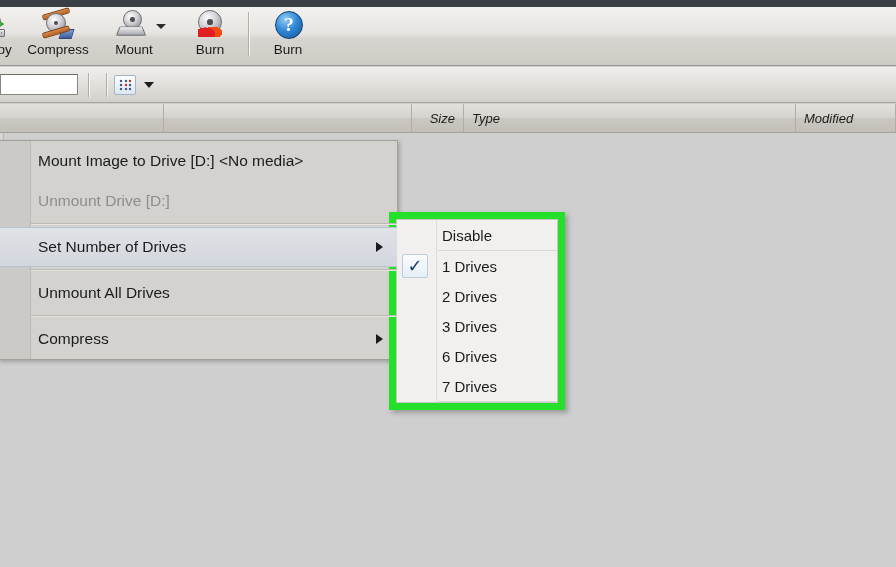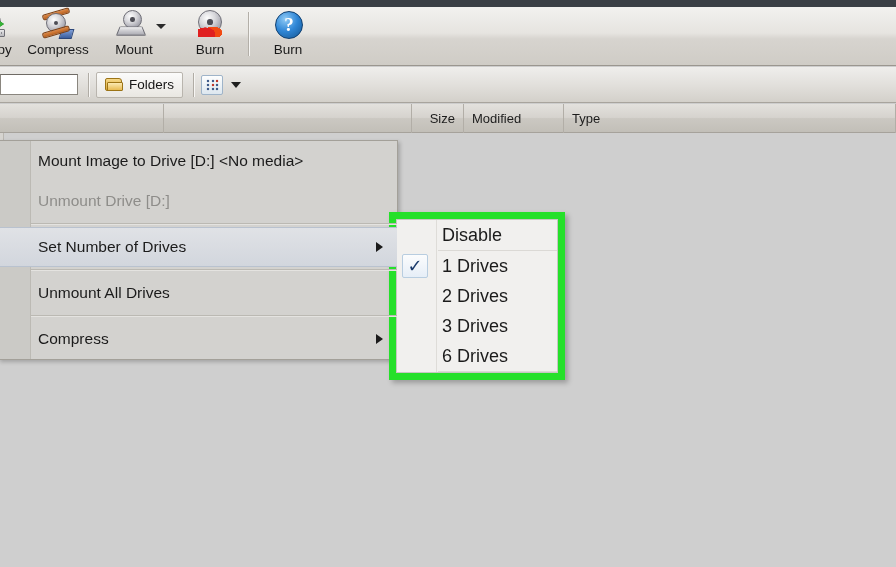--- a/index.html
+++ b/index.html
@@ -281,20 +281,21 @@
   
   .colhead {
     position: absolute;
     left: 0; top: 104px;
     width: 896px; height: 29px;
     background: linear-gradient(to bottom, #e3e1dd 0%, #d6d3ce 48%, #cbc8c2 52%, #c2bfb8 100%);
     border-bottom: 1px solid #a6a29b;
     box-sizing: border-box;
     display: flex;
     align-items: center;
+    font-style: italic;
   }
   .col {
     height: 29px;
     display: flex;
     align-items: center;
     box-sizing: border-box;
     border-right: 1px solid #b2aea7;
     padding: 0 8px;
     font-size: 13px;
     color: #1d1d1d;
@@ -396,21 +397,21 @@
     border-right: 1px solid #dedcd8;
     box-sizing: border-box;
   }
   .sub-item {
     position: relative;
     height: 30px;
     display: flex;
     align-items: center;
     padding-left: 45px;
     padding-right: 10px;
-    font-size: 18px;
+    font-size: 15px;
     color: #1b1b1b;
     box-sizing: border-box;
     z-index: 1;
   }
   .sub-item.checked .check-box {
     position: absolute;
     left: 5px; top: 3px;
     width: 26px; height: 24px;
     background: linear-gradient(#fbfcfd, #e6eef7);
     border: 1px solid #b8cde0;
@@ -489,49 +490,42 @@
             <span class="q">?</span>
           </div>
           <div class="tb-label">Burn</div>
         </div>
       </div>
   </div>
 
   <div class="subbar">
     <div class="addr-box" placeholder=""></div>
     <div class="subbar-sep"></div>
-    <div class="folders-btn">
-      <span class="folder-ic">
-        <span class="back"></span>
-          <span class="front"></span>
-      </span>
-      <span class="folders-label">Folders</span>
-    </div>
     <div class="subbar-sep"></div>
     <div class="views-btn">
       <span class="dots"></span>
     </div>
     <div class="views-caret"></div>
   </div>
 
   <div class="colhead" id="colhead">
       <div class="col" style="width: 164px;">
         <span class="lbl"></span>
       </div>
       <div class="col" style="width: 248px;">
         <span class="lbl"></span>
       </div>
       <div class="col right-align" style="width: 52px;">
         <span class="lbl">Size</span>
       </div>
+      <div class="col" style="width: 332px;">
+        <span class="lbl">Type</span>
+      </div>
       <div class="col" style="width: 100px;">
         <span class="lbl">Modified</span>
-      </div>
-      <div class="col" style="width: 332px;">
-        <span class="lbl">Type</span>
       </div>
     </div>
 
   <div class="listbody">
     <div class="listbody-left"></div>
   </div>
 
   <div class="ctxmenu">
     <div class="ctx-gutter"></div>
     <div id="ctx-items">
@@ -572,18 +566,21 @@
           </div>
           <div class="sub-item">
             <span>2 Drives</span>
           </div>
           <div class="sub-item">
             <span>3 Drives</span>
           </div>
           <div class="sub-item">
             <span>6 Drives</span>
           </div>
+          <div class="sub-item">
+            <span>7 Drives</span>
+          </div>
           <div class="sub-sep"></div>
         </div>
     </div>
   </div>
 
 </div>
 
 </body></html>

